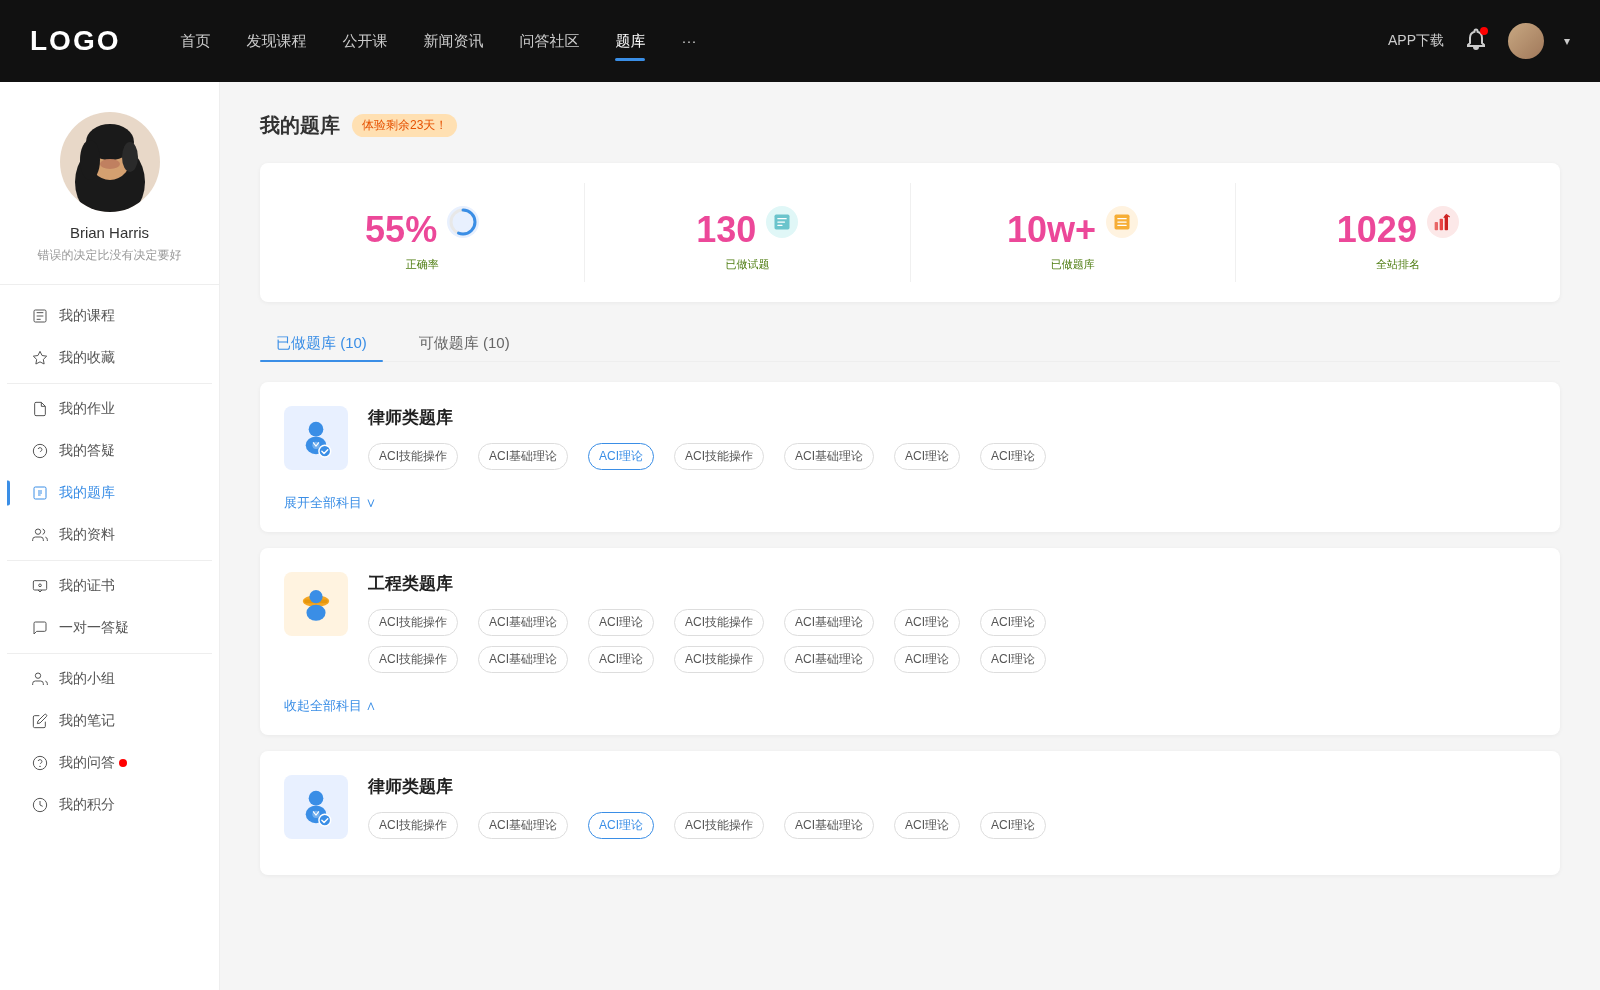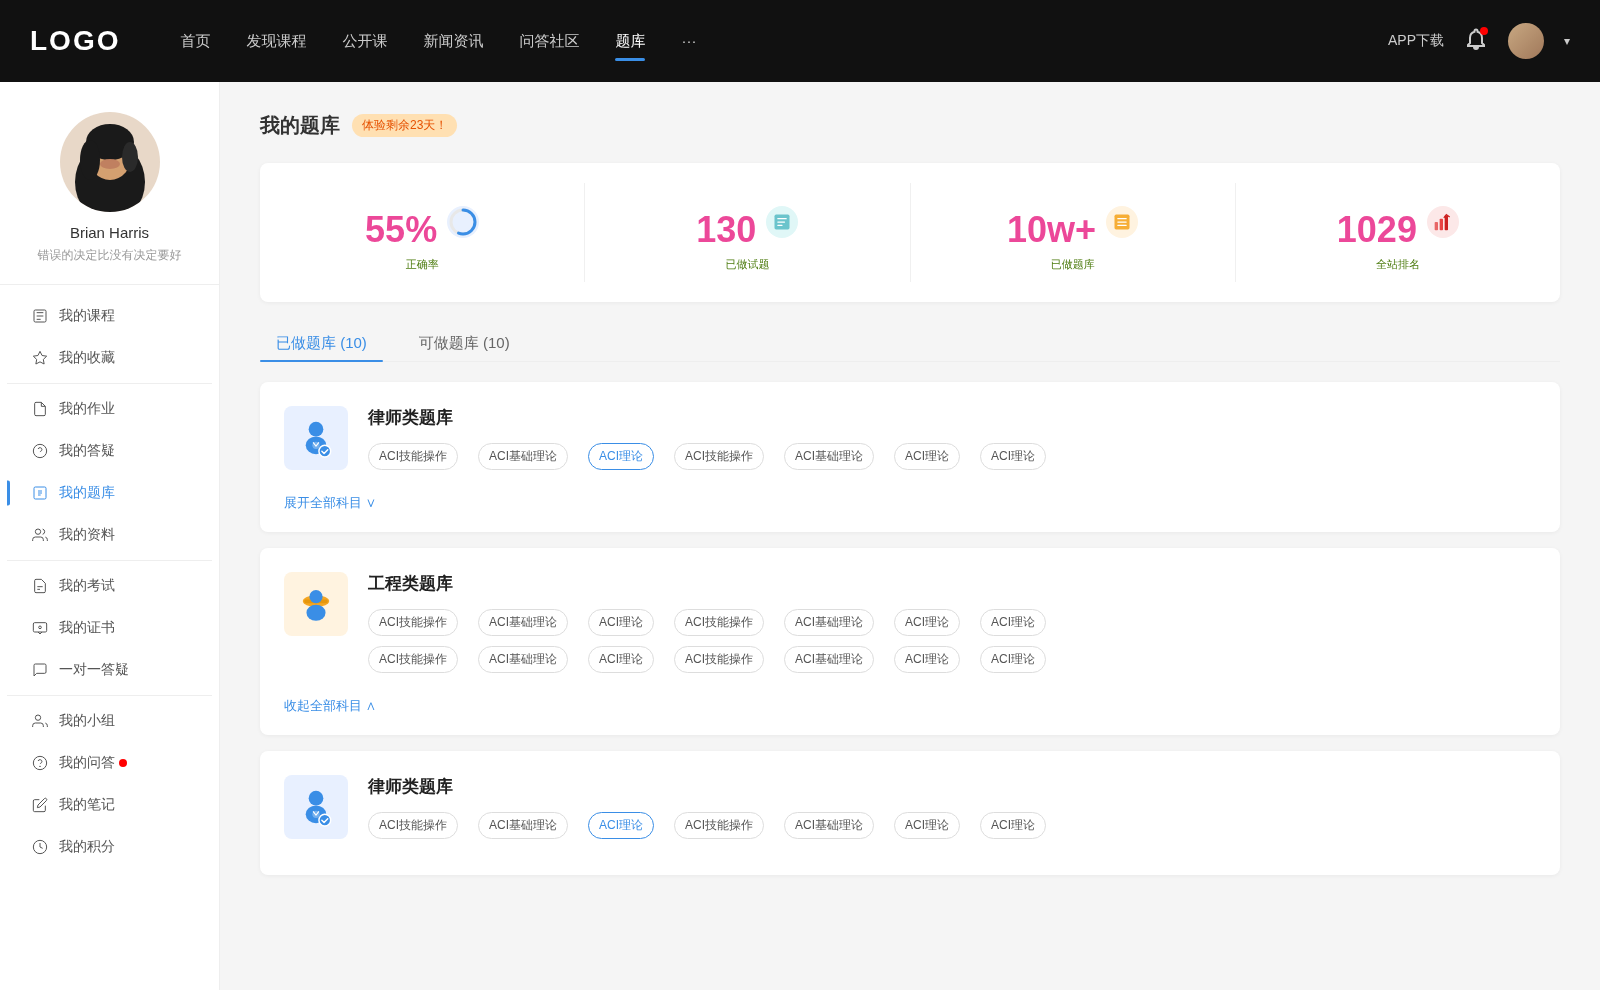--- a/index.html
+++ b/index.html
@@ -491,30 +491,20 @@
               <circle cx="9" cy="7" r="4"></circle>
               <path d="M23 21v-2a4 4 0 0 0-3-3.87"></path>
               <path d="M16 3.13a4 4 0 0 1 0 7.75"></path>
             </svg>
         </span>
         <span>我的资料</span>
       </div>
 
       <div class="sidebar-divider"></div>
 
-      <div class="sidebar-nav-item">
-        <span class="sidebar-icon">
-          <svg width="16" height="16" viewBox="0 0 24 24" fill="none" stroke="currentColor" stroke-width="1.5">
-              <path d="M14 2H6a2 2 0 0 0-2 2v16a2 2 0 0 0 2 2h12a2 2 0 0 0 2-2V8z"></path>
-              <line x1="8" y1="13" x2="16" y2="13"></line>
-              <line x1="8" y1="17" x2="12" y2="17"></line>
-            </svg>
-        </span>
-        <span>我的考试</span>
-      </div>
 
       <div class="sidebar-nav-item">
         <span class="sidebar-icon">
           <svg width="16" height="16" viewBox="0 0 24 24" fill="none" stroke="currentColor" stroke-width="1.5">
               <rect x="2" y="4" width="20" height="14" rx="2"></rect>
               <circle cx="12" cy="11" r="2"></circle>
               <path d="M9 18l3 3 3-3"></path>
             </svg>
         </span>
         <span>我的证书</span>
@@ -538,37 +528,37 @@
               <circle cx="9" cy="7" r="4"></circle>
               <path d="M23 21v-2a4 4 0 0 0-3-3.87"></path>
             </svg>
         </span>
         <span>我的小组</span>
       </div>
 
       <div class="sidebar-nav-item">
         <span class="sidebar-icon">
           <svg width="16" height="16" viewBox="0 0 24 24" fill="none" stroke="currentColor" stroke-width="1.5">
+              <path d="M11 4H4a2 2 0 0 0-2 2v14a2 2 0 0 0 2 2h14a2 2 0 0 0 2-2v-7"></path>
+              <path d="M18.5 2.5a2.121 2.121 0 0 1 3 3L12 15l-4 1 1-4 9.5-9.5z"></path>
+            </svg>
+        </span>
+        <span>我的笔记</span>
+      </div>
+
+      <div class="sidebar-nav-item">
+        <span class="sidebar-icon">
+          <svg width="16" height="16" viewBox="0 0 24 24" fill="none" stroke="currentColor" stroke-width="1.5">
               <circle cx="12" cy="12" r="10"></circle>
               <path d="M9.09 9a3 3 0 0 1 5.83 1c0 2-3 3-3 3"></path>
               <circle cx="12" cy="17" r="0.5" fill="currentColor"></circle>
             </svg>
         </span>
         <span>我的问答</span>
         <div class="sidebar-badge"></div>
-      </div>
-
-      <div class="sidebar-nav-item">
-        <span class="sidebar-icon">
-          <svg width="16" height="16" viewBox="0 0 24 24" fill="none" stroke="currentColor" stroke-width="1.5">
-              <path d="M11 4H4a2 2 0 0 0-2 2v14a2 2 0 0 0 2 2h14a2 2 0 0 0 2-2v-7"></path>
-              <path d="M18.5 2.5a2.121 2.121 0 0 1 3 3L12 15l-4 1 1-4 9.5-9.5z"></path>
-            </svg>
-        </span>
-        <span>我的笔记</span>
       </div>
 
       <div class="sidebar-nav-item">
         <span class="sidebar-icon">
           <svg width="16" height="16" viewBox="0 0 24 24" fill="none" stroke="currentColor" stroke-width="1.5">
               <circle cx="12" cy="12" r="10"></circle>
               <path d="M12 6v6l4 2"></path>
             </svg>
         </span>
         <span>我的积分</span>

